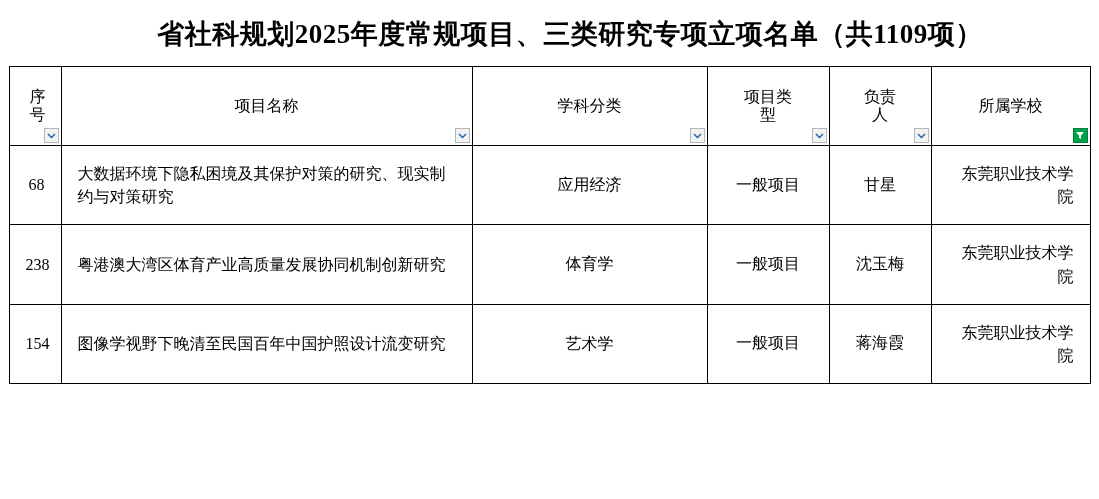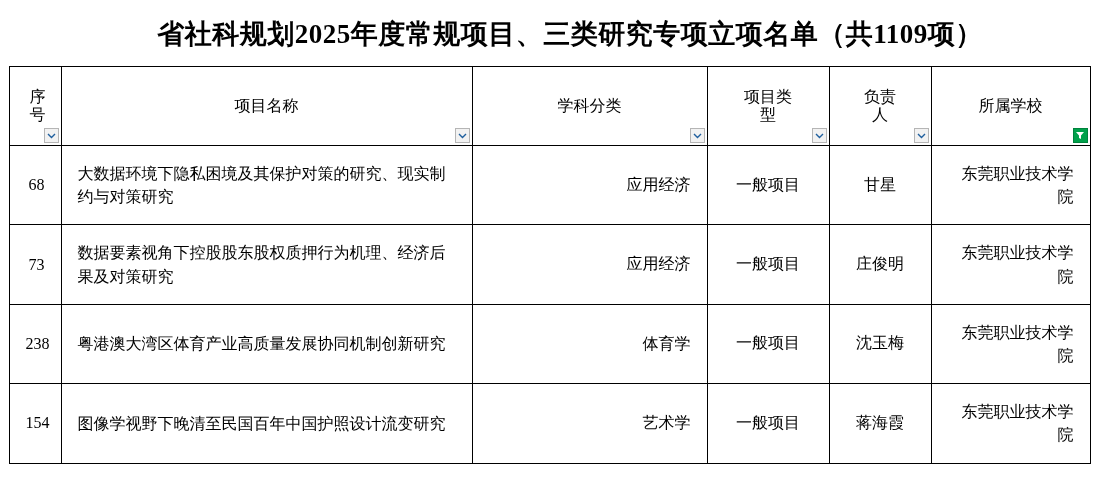--- a/index.html
+++ b/index.html
@@ -88,21 +88,21 @@
     text-align: right;
     font-size: 17px;
   }
   .c-name {
     text-align: left;
     padding: 0 6px 0 7px;
     line-height: 1.45;
     font-size: 16px;
   }
   .c-cat {
-    text-align: right;
+    text-align: center;
     line-height: 1.4;
     padding: 0 4px;
     font-size: 16px;
   }
   .c-type, .c-leader {
     text-align: center;
     font-size: 16px;
   }
   .c-school {
     text-align: right;
@@ -189,28 +189,20 @@
     <tbody>
       <tr>
         <td class="c-seq">68</td>
         <td class="c-name">大数据环境下隐私困境及其保护对策的研究、现实制约与对策研究</td>
         <td class="c-cat">应用经济</td>
         <td class="c-type">一般项目</td>
         <td class="c-leader">甘星</td>
         <td class="c-school">东莞职业技术学院</td>
       </tr>
       <tr>
-        <td class="c-seq">73</td>
-        <td class="c-name">数据要素视角下控股股东股权质押行为机理、经济后果及对策研究</td>
-        <td class="c-cat">应用经济</td>
-        <td class="c-type">一般项目</td>
-        <td class="c-leader">庄俊明</td>
-        <td class="c-school">东莞职业技术学院</td>
-      </tr>
-      <tr>
         <td class="c-seq">238</td>
         <td class="c-name">粤港澳大湾区体育产业高质量发展协同机制创新研究</td>
         <td class="c-cat">体育学</td>
         <td class="c-type">一般项目</td>
         <td class="c-leader">沈玉梅</td>
         <td class="c-school">东莞职业技术学院</td>
       </tr>
       <tr>
         <td class="c-seq">154</td>
         <td class="c-name">图像学视野下晚清至民国百年中国护照设计流变研究</td>

